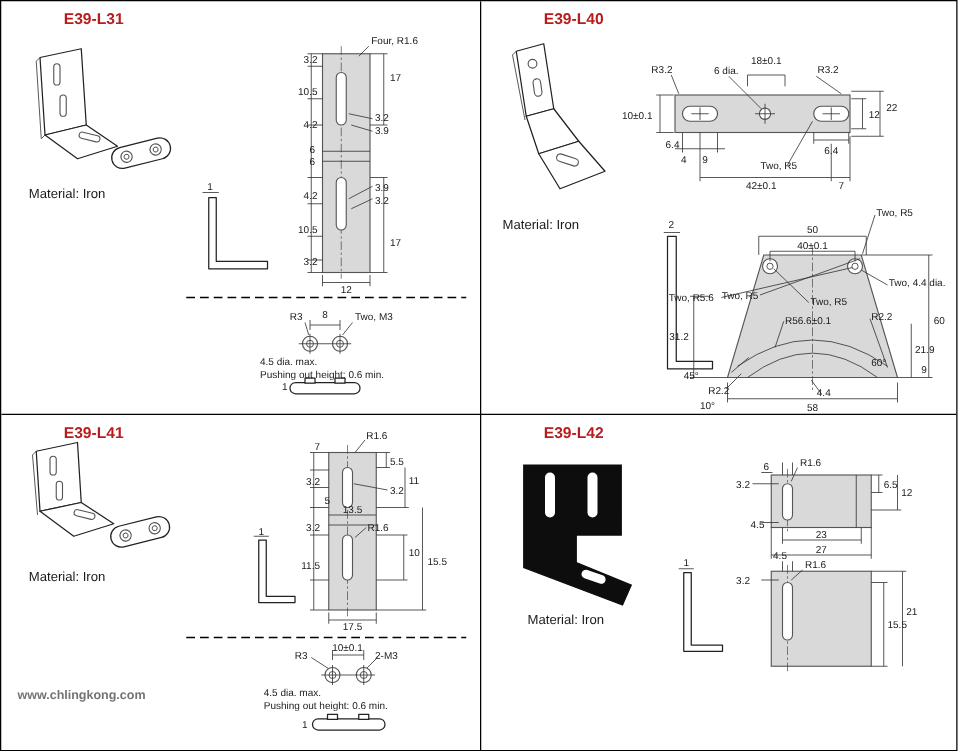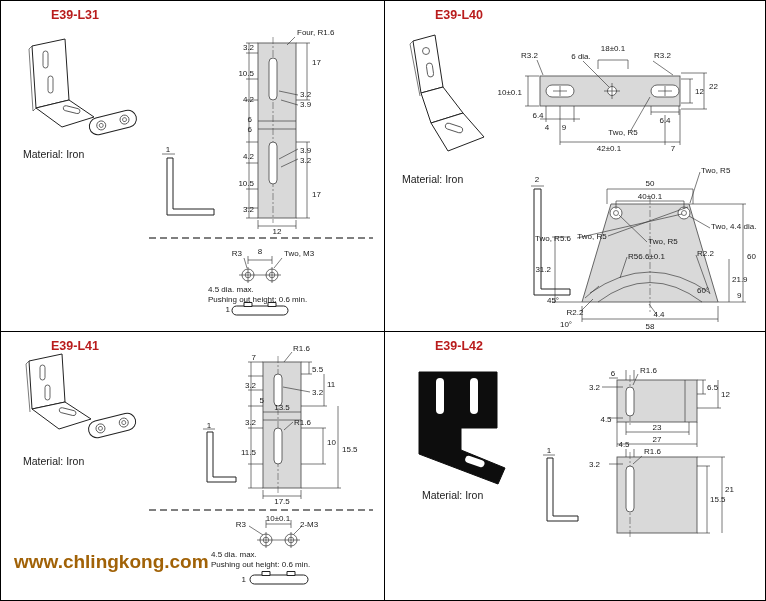--- a/index.html
+++ b/index.html
@@ -18,21 +18,21 @@
   text.mat { font-size:10.5px; }
   text.mid { text-anchor:middle; }
   text.end { text-anchor:end; }
   .part { fill:#ffffff; stroke:#222; stroke-width:1; stroke-linejoin:round; }
   .gray { fill:#d9d9d9; stroke:#555; stroke-width:0.9; }
   .hole { fill:#ffffff; stroke:#555; stroke-width:0.9; }
   .thin { fill:none; stroke:#333; stroke-width:0.65; }
   .cl   { fill:none; stroke:#444; stroke-width:0.55; stroke-dasharray:7 2 2 2; }
   .blk  { fill:#0d0d0d; stroke:#0d0d0d; stroke-width:1; }
   .dash-sep { stroke:#000; stroke-width:1.2; stroke-dasharray:7 4; }
-  .watermark { position:absolute; left:13px; top:550px; font-size:19px; font-weight:bold; color:#a16207; }
+  .watermark { position:absolute; left:13px; top:550px; font-size:10px; font-weight:bold; color:#737373; }
 </style>
 </head>
 <body>
 
 <div class="page">
   <div class="divider-v"></div>
   <div class="divider-h"></div>
 
   <div class="panel" id="panel-1">
     <svg class="draw" width="383" height="330" viewBox="0 0 383 330">

